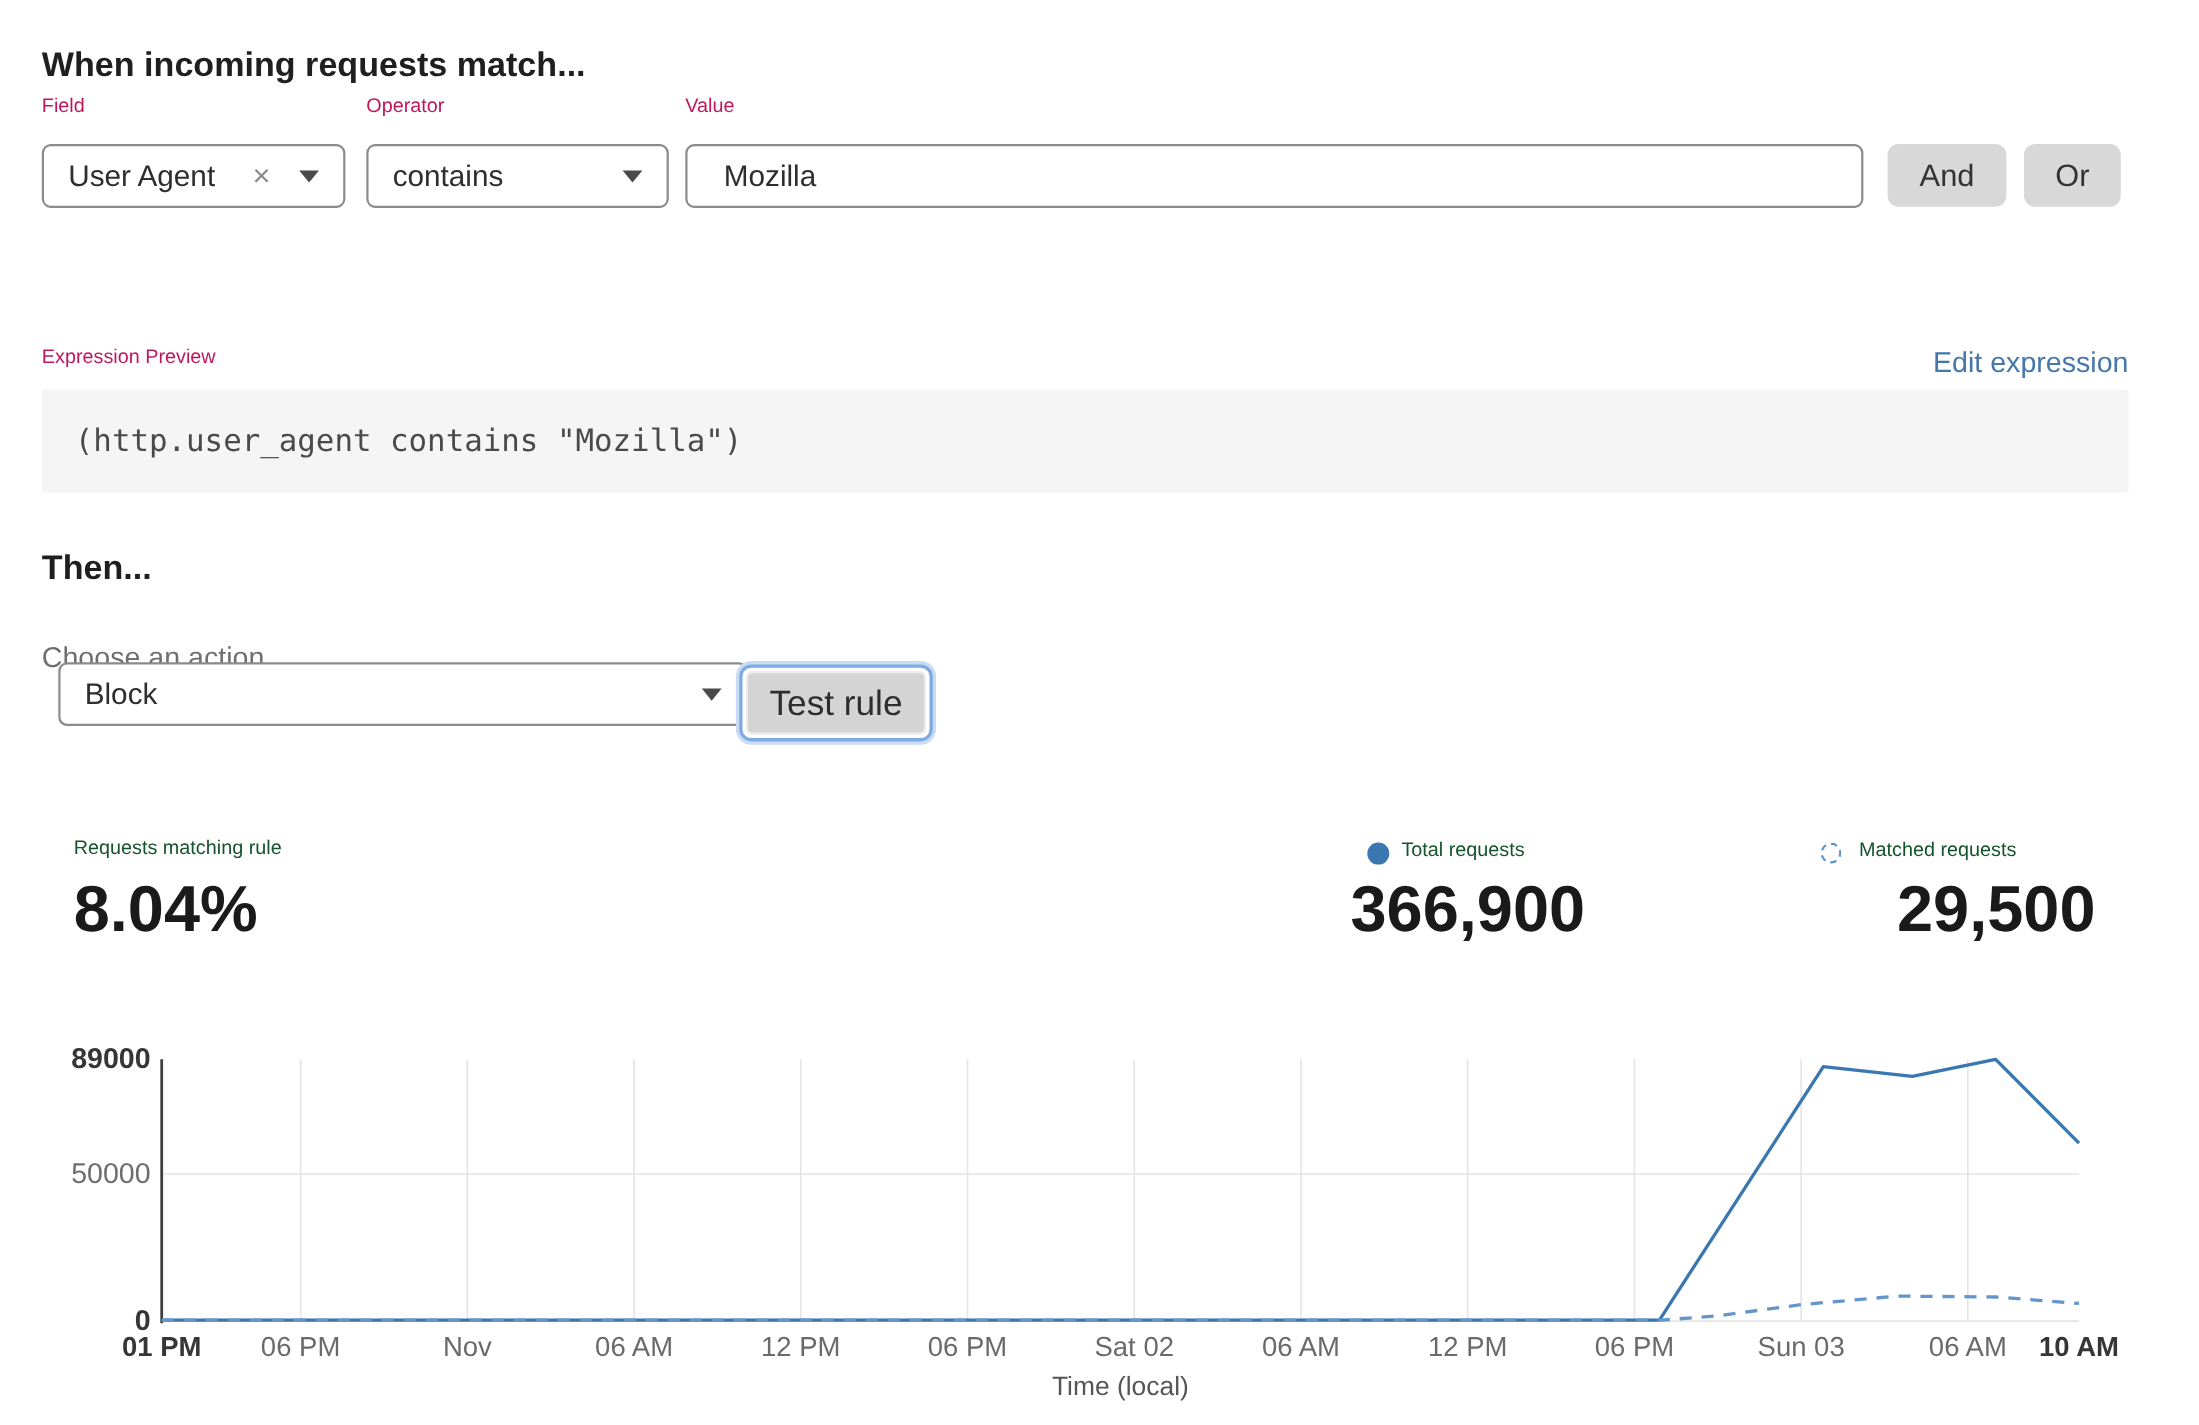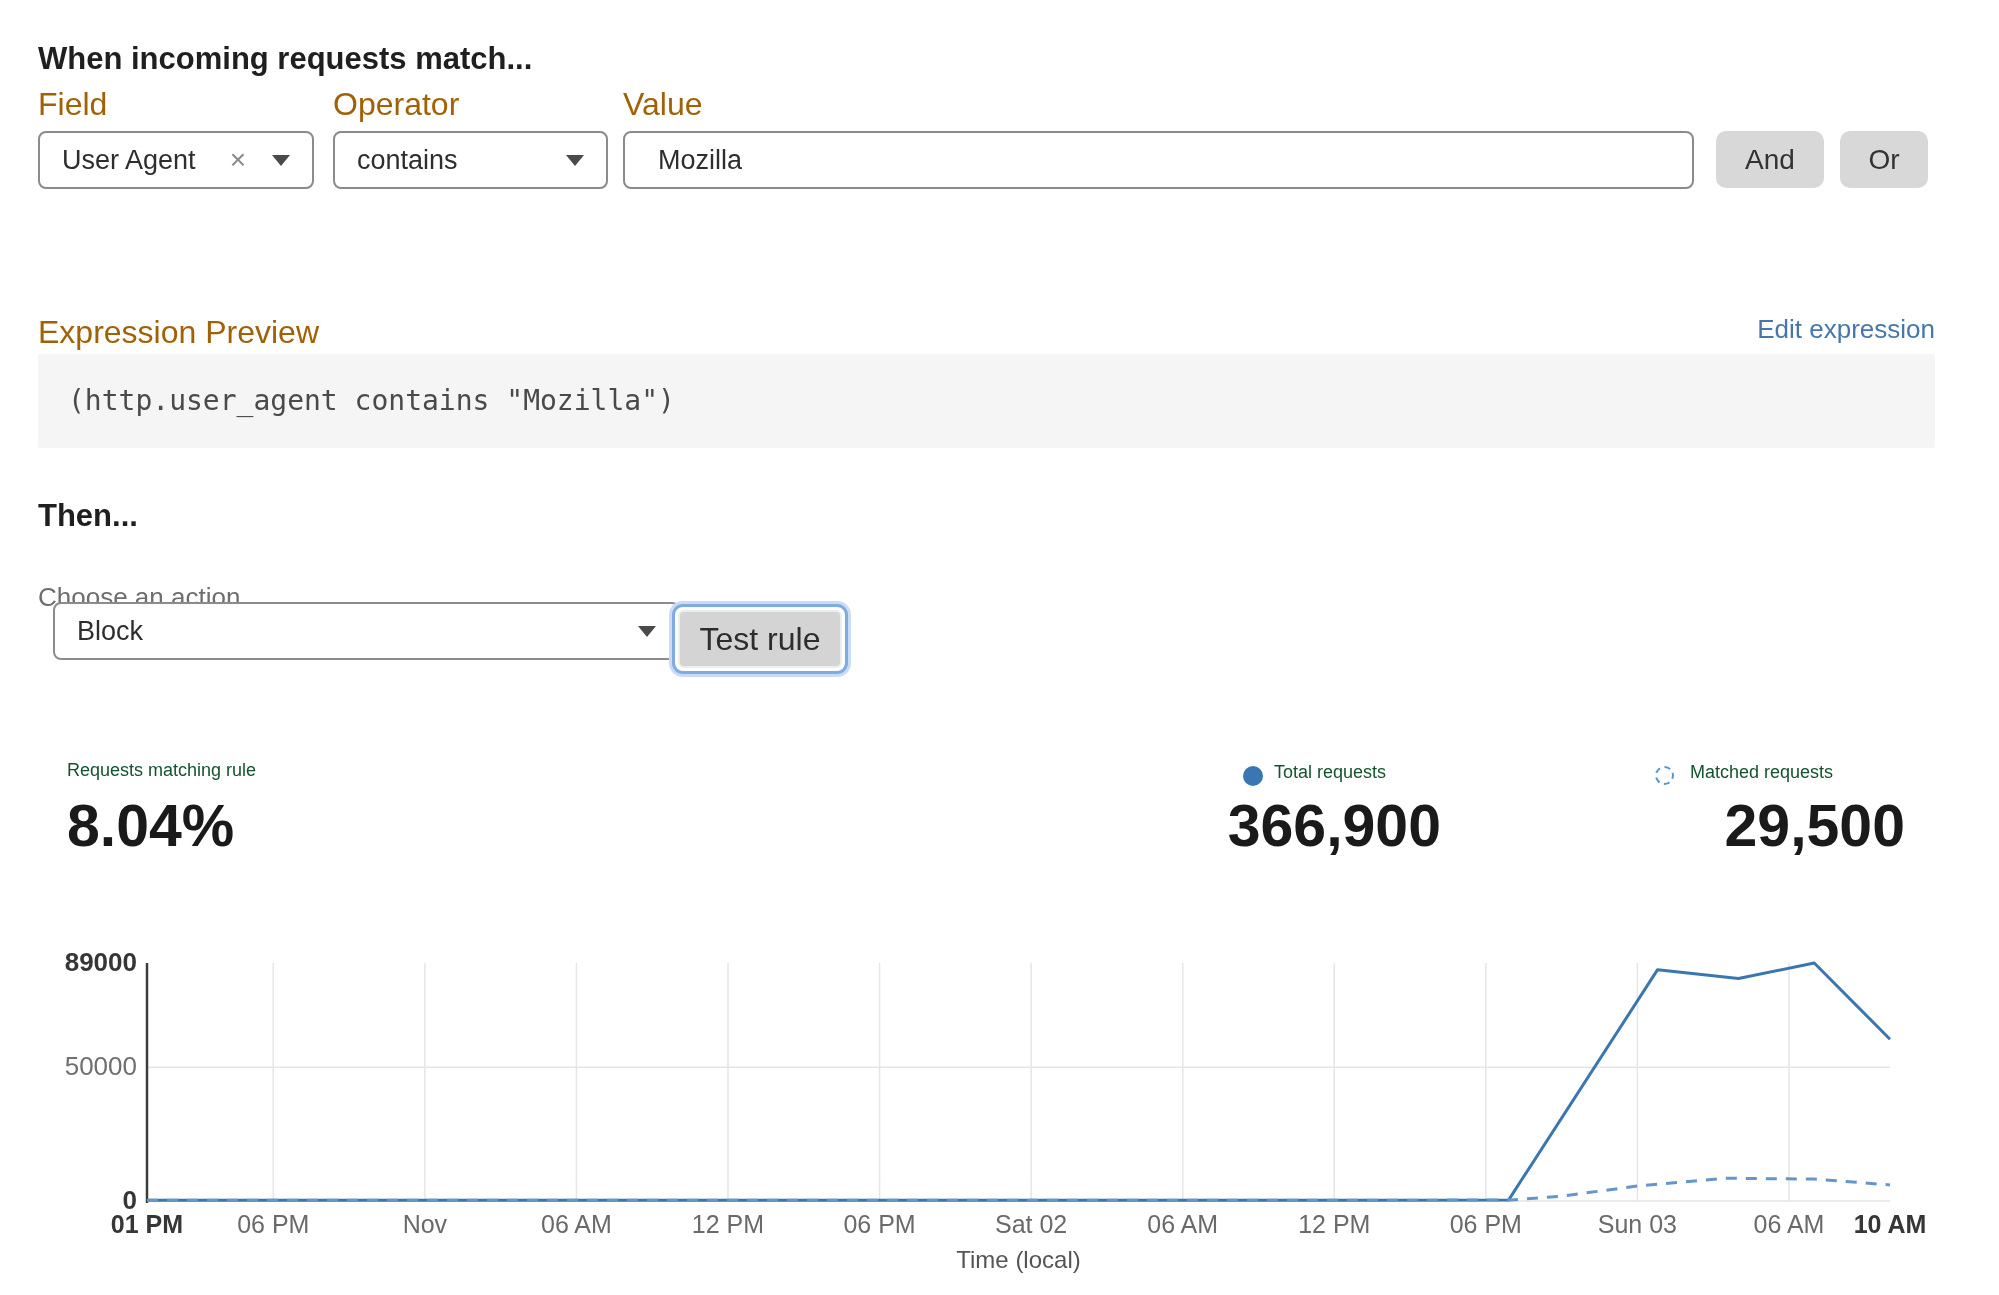--- a/index.html
+++ b/index.html
@@ -2,21 +2,21 @@
 <html><head>
 <meta charset="utf-8">
 <style>
   * { margin:0; padding:0; box-sizing:border-box; }
   html,body { background:#ffffff; }
   body { font-family:"Liberation Sans", sans-serif; color:#2e2e2e; }
   .page { position:relative; width:1999px; height:1295px; background:#fff; overflow:hidden; }
   .abs { position:absolute; }
 
   .h1 { font-size:31px; font-weight:700; color:#1f1f21; }
-  .field-label { font-size:32px; color:#a16207; }
+  .field-label { font-size:18px; color:#be185d; }
   .muted-label { font-size:26px; color:#6e6e6e; }
 
   .control { position:absolute; height:58px; border:2px solid #8b8b8b; border-radius:8px;
              background:#fff; display:flex; align-items:center; font-size:27px; color:#2e2e2e; }
   .control .val { padding-left:22px; flex:1 1 auto; white-space:nowrap; }
   .clear-x { color:#8a8a8a; font-size:28px; margin-right:26px; cursor:pointer; }
   .chev { width:0; height:0; border-left:9px solid transparent; border-right:9px solid transparent;
           border-top:11px solid #4a4a4a; margin-right:22px; flex:0 0 auto; }
   input.text-input { position:absolute; height:58px; border:2px solid #8b8b8b; border-radius:8px;
           font-family:"Liberation Sans", sans-serif; font-size:27px; color:#2e2e2e; padding:0 22px; outline:none; }

